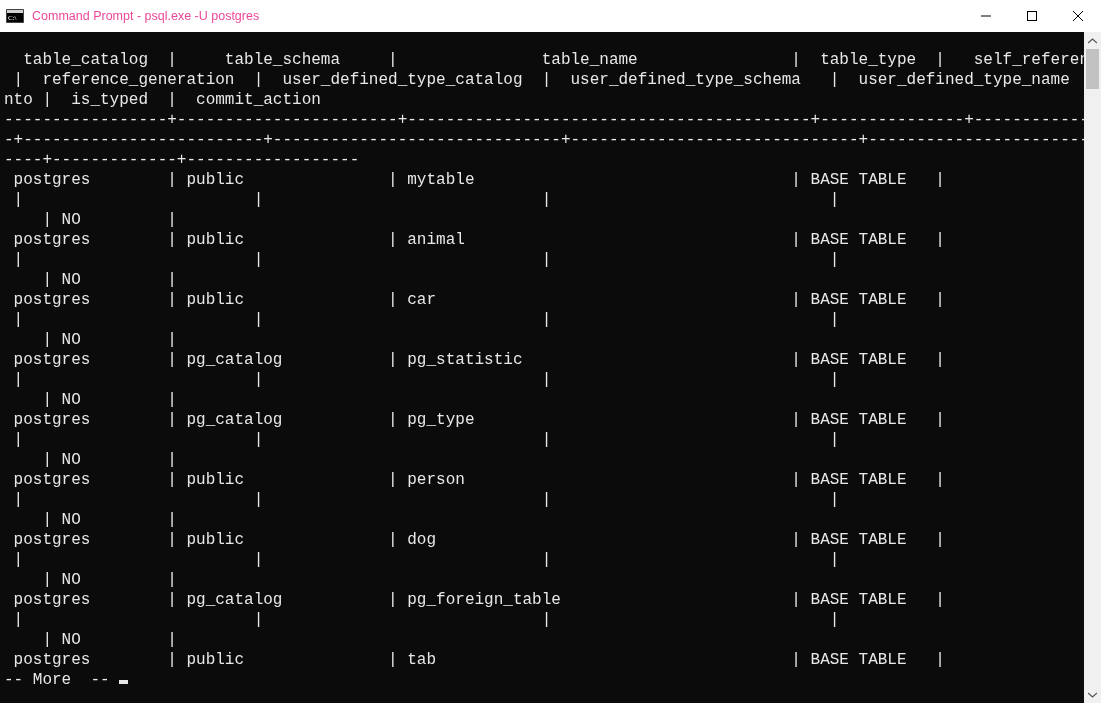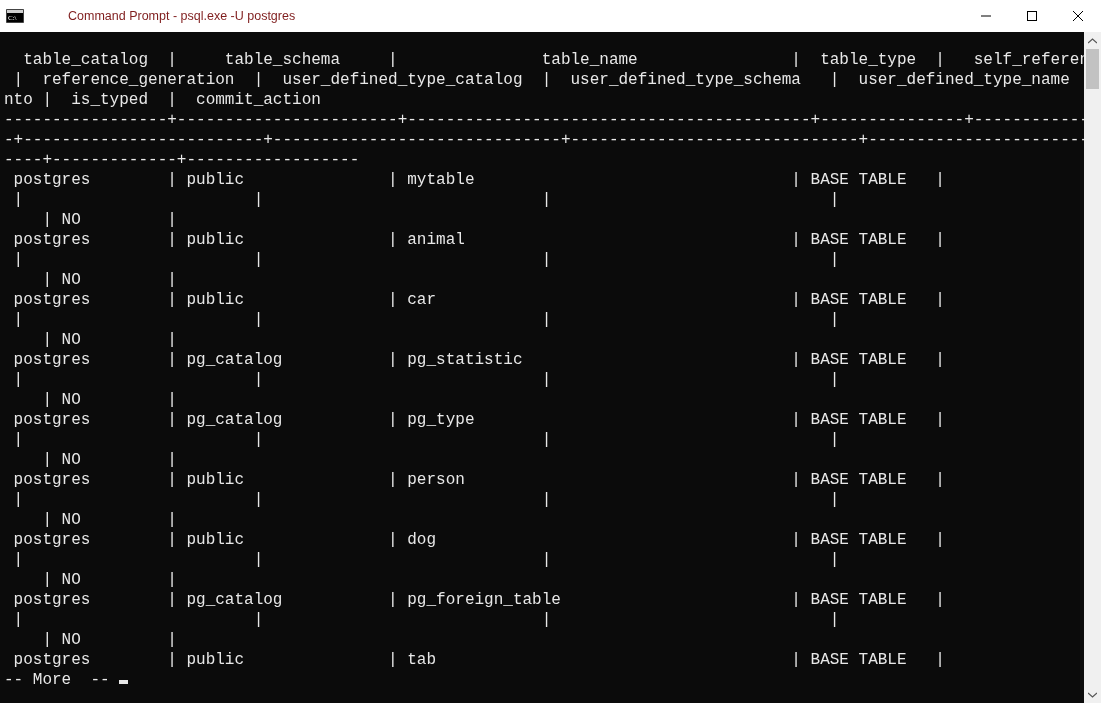--- a/index.html
+++ b/index.html
@@ -28,23 +28,22 @@
   .titlebar .app-icon {
     width: 18px;
     height: 16px;
     margin-right: 8px;
     display: flex;
     align-items: center;
     justify-content: center;
   }
   .titlebar .title-text {
     font-size: 12.5px;
-    color: #7f1d1d;
+    color: #ec4899;
     flex: 1;
-    margin-left: 36px;
   }
   .win-controls {
     display: flex;
     height: 32px;
   }
   .win-btn {
     width: 46px;
     height: 32px;
     display: flex;
     align-items: center;

